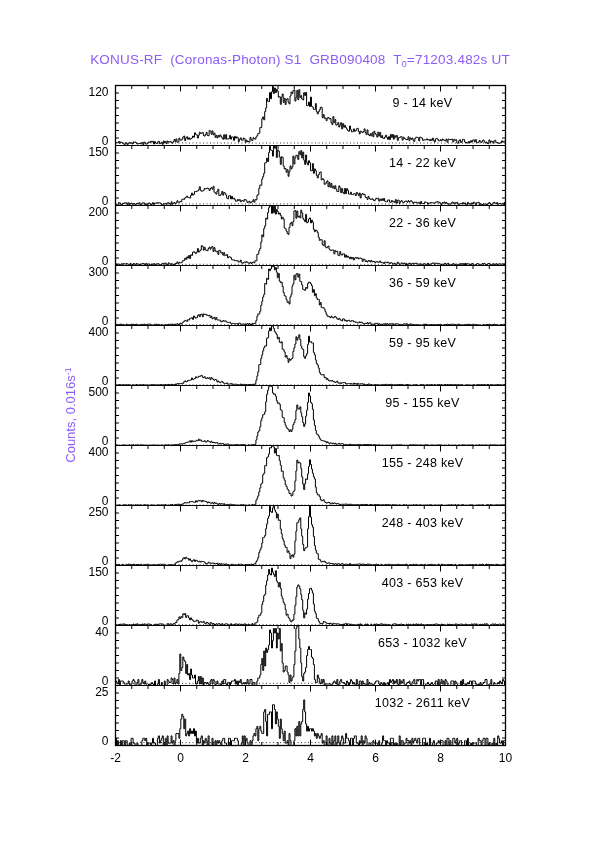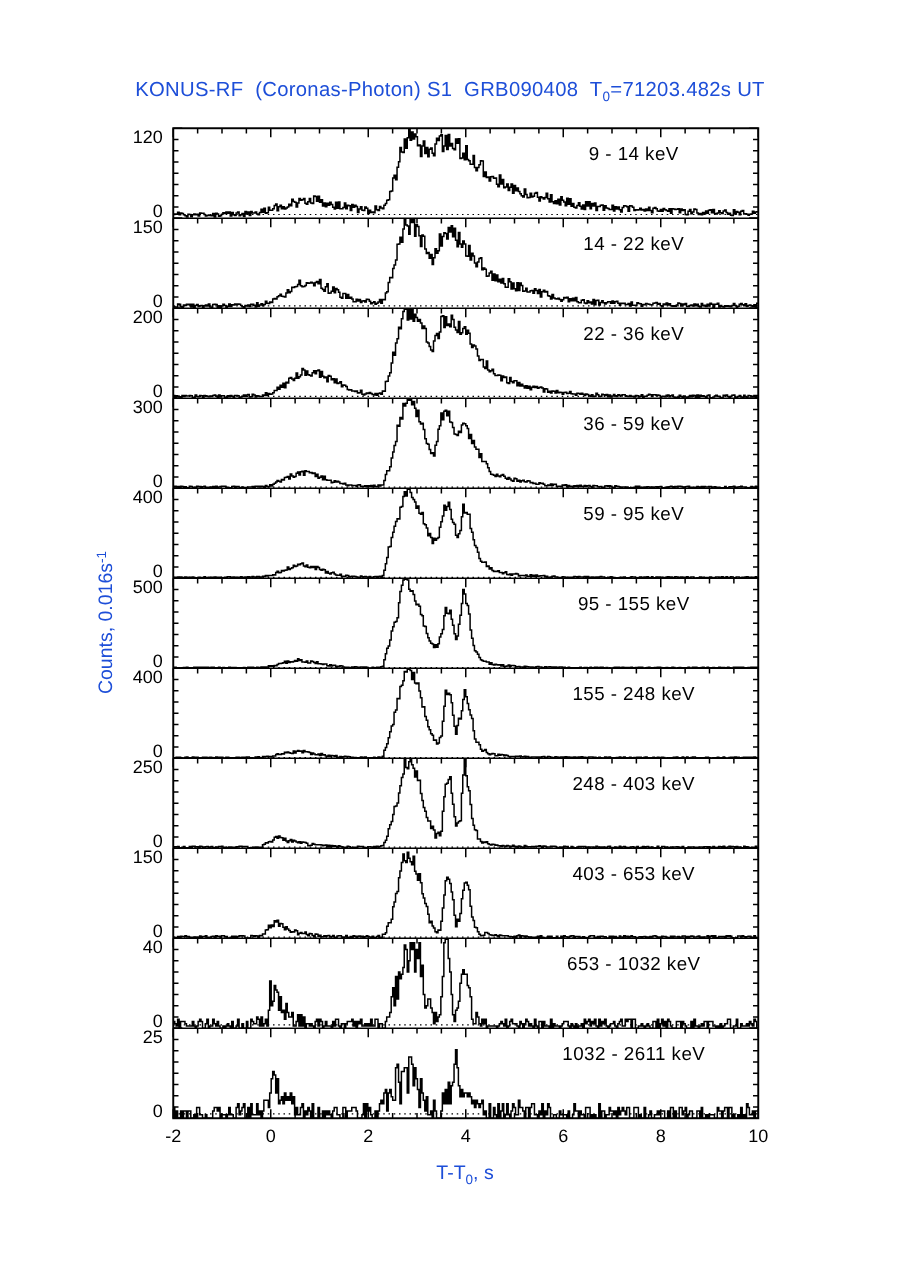--- a/index.html
+++ b/index.html
@@ -1,16 +1,16 @@
 <!DOCTYPE html>
 <html><head>
 <meta charset="utf-8">
 <style>
   html,body{margin:0;padding:0;background:#ffffff;}
-  .page{position:relative;width:600px;height:853px;background:#ffffff;color:#1d4ed8;
+  .page{position:relative;width:600px;height:853px;background:#ffffff;color:#8b5cf6;
         font-family:"Liberation Sans","DejaVu Sans",sans-serif;overflow:hidden;}
   .title{position:absolute;top:52px;left:0;width:600px;text-align:center;
          font-size:13.5px;letter-spacing:0.2px;white-space:pre;}
   .title sub,.xlabel sub{font-size:9px;vertical-align:-3px;}
   .ylabel{position:absolute;top:415px;left:70px;transform:translate(-50%,-50%) rotate(-90deg);
           white-space:nowrap;font-size:13px;}
   .ylabel sup{font-size:9px;vertical-align:4px;}
   .xlabel{position:absolute;top:774px;left:115px;width:390px;text-align:center;
           font-size:13px;white-space:pre;}
   svg{position:absolute;top:0;left:0;}
@@ -20,21 +20,20 @@
 </style>
 </head>
 <body>
 
 <div class="page">
 
   <div class="title"><span>KONUS-RF  (Coronas-Photon) S1  GRB090408  T</span><sub>0</sub><span>=71203.482s UT</span></div>
 
   <div class="ylabel"><span>Counts, 0.016s</span><sup>-1</sup></div>
 
-  <div class="xlabel"><span>T-T</span><sub>0</sub><span>, s</span></div>
 
   <svg id="plot" width="600" height="853" viewBox="0 0 600 853">
       <g transform="translate(115.5,85.5)">
         <g>
           <line x1="0" y1="57.5" x2="390" y2="57.5" stroke="#000" stroke-width="0.8" stroke-dasharray="1 2.5"></line>
           <path d="M0 57.5H1.0V57.2H1.9V57.3H2.9V56.0H3.9V57.7H4.9V56.5H5.8V56.8H6.8V57.7H7.8V58.3H8.8V59.1H9.8V57.3H10.7V57.5H11.7V59.0H12.7V57.6H13.7V57.2H14.6V57.7H15.6V57.3H16.6V58.5H17.6V56.5H18.5V56.7H19.5V56.6H20.5V57.5H21.4V58.5H22.4V58.2H23.4V57.9H24.4V58.1H25.3V58.3H26.3V56.9H27.3V59.1H28.3V56.6H29.3V57.2H30.2V58.6H31.2V58.4H32.2V57.4H33.1V56.4H34.1V56.9H35.1V55.8H36.1V56.6H37.0V55.8H38.0V58.5H39.0V56.1H40.0V57.6H40.9V58.1H41.9V56.5H42.9V55.8H43.9V58.3H44.9V57.7H45.8V56.8H46.8V58.8H47.8V55.5H48.8V57.1H49.7V55.9H50.7V58.1H51.7V55.5H52.6V56.5H53.6V56.5H54.6V55.9H55.6V57.1H56.5V57.6H57.5V56.2H58.5V54.0H59.5V56.0H60.4V53.4H61.4V56.7H62.4V56.4H63.4V52.6H64.3V54.6H65.3V54.6H66.3V53.7H67.3V51.5H68.3V50.5H69.2V55.0H70.2V52.4H71.2V51.3H72.1V53.7H73.1V52.3H74.1V53.9H75.1V53.2H76.0V52.5H77.0V50.6H78.0V51.7H79.0V47.3H80.0V48.9H80.9V49.4H81.9V52.5H82.9V49.8H83.8V46.8H84.8V48.0H85.8V47.6H86.8V46.9H87.8V50.0H88.7V50.6H89.7V49.0H90.7V46.8H91.6V49.8H92.6V50.2H93.6V45.2H94.6V45.5H95.5V48.7H96.5V45.4H97.5V49.3H98.5V47.6H99.5V51.8H100.4V49.9H101.4V52.4H102.4V50.0H103.3V51.4H104.3V49.4H105.3V50.9H106.3V52.6H107.3V53.8H108.2V49.3H109.2V53.4H110.2V49.2H111.1V53.7H112.1V53.6H113.1V52.9H114.1V49.9H115.0V53.6H116.0V51.4H117.0V51.6H118.0V54.9H119.0V50.8H119.9V52.7H120.9V51.4H121.9V52.1H122.8V56.2H123.8V53.8H124.8V52.4H125.8V54.6H126.8V54.8H127.7V52.5H128.7V53.3H129.7V56.8H130.7V54.6H131.6V56.1H132.6V55.9H133.6V56.4H134.5V51.9H135.5V54.4H136.5V54.9H137.5V52.2H138.4V53.2H139.4V53.6H140.4V51.4H141.4V50.1H142.3V48.0H143.3V47.7H144.3V42.1H145.3V41.9H146.3V33.2H147.2V31.4H148.2V34.3H149.2V26.0H150.2V22.3H151.1V12.9H152.1V15.8H153.1V16.1H154.0V7.1H155.0V13.3H156.0V6.3H157.0V0.8H157.9V8.0H158.9V2.5H159.9V7.1H160.9V3.8H161.8V5.7H162.8V11.6H163.8V11.2H164.8V18.8H165.8V11.8H166.7V8.5H167.7V16.9H168.7V12.8H169.7V19.0H170.6V14.0H171.6V13.2H172.6V16.7H173.5V18.4H174.5V10.5H175.5V6.6H176.5V8.1H177.4V5.1H178.4V4.4H179.4V15.5H180.4V11.8H181.3V4.9H182.3V14.2H183.3V4.1H184.3V11.8H185.3V10.1H186.2V13.5H187.2V14.4H188.2V7.2H189.2V10.0H190.1V7.0H191.1V20.2H192.1V19.9H193.0V16.6H194.0V21.0H195.0V11.6H196.0V20.9H196.9V21.7H197.9V24.0H198.9V24.0H199.9V18.1H200.8V26.2H201.8V28.4H202.8V26.1H203.8V24.3H204.8V21.7H205.7V21.9H206.7V32.1H207.7V29.1H208.7V32.8H209.6V32.5H210.6V35.2H211.6V32.4H212.5V32.1H213.5V33.4H214.5V33.1H215.5V37.3H216.4V39.0H217.4V31.1H218.4V37.1H219.4V34.1H220.3V39.6H221.3V39.2H222.3V37.1H223.3V41.5H224.3V39.4H225.2V37.2H226.2V43.4H227.2V38.1H228.2V41.7H229.1V39.9H230.1V42.1H231.1V43.7H232.0V45.0H233.0V45.8H234.0V40.5H235.0V44.1H235.9V46.3H236.9V46.2H237.9V43.4H238.9V45.8H239.8V45.3H240.8V43.3H241.8V42.8H242.8V46.0H243.8V48.5H244.7V45.6H245.7V46.3H246.7V47.1H247.7V46.1H248.6V43.4H249.6V47.0H250.6V49.2H251.5V44.4H252.5V49.0H253.5V50.1H254.5V48.3H255.4V50.4H256.4V47.3H257.4V51.2H258.4V45.7H259.3V48.0H260.3V49.2H261.3V51.6H262.3V46.6H263.3V50.6H264.2V47.0H265.2V52.0H266.2V50.1H267.1V52.6H268.1V53.1H269.1V51.5H270.1V49.7H271.1V52.0H272.0V53.8H273.0V51.2H274.0V54.1H274.9V49.0H275.9V51.9H276.9V49.0H277.9V53.7H278.8V50.2H279.8V51.8H280.8V49.9H281.8V54.9H282.8V52.2H283.7V52.1H284.7V51.3H285.7V51.2H286.6V54.6H287.6V51.7H288.6V53.1H289.6V53.5H290.6V54.1H291.5V54.1H292.5V51.3H293.5V55.2H294.4V52.4H295.4V53.8H296.4V52.5H297.4V54.4H298.3V55.9H299.3V52.9H300.3V51.7H301.3V51.8H302.3V52.4H303.2V55.4H304.2V51.6H305.2V51.9H306.1V52.7H307.1V54.9H308.1V54.3H309.1V54.5H310.1V54.3H311.0V53.4H312.0V54.5H313.0V54.1H313.9V55.2H314.9V53.8H315.9V54.9H316.9V52.6H317.8V54.8H318.8V56.4H319.8V53.4H320.8V52.9H321.8V53.6H322.7V55.2H323.7V55.3H324.7V54.2H325.6V55.3H326.6V53.5H327.6V54.4H328.6V54.8H329.6V55.3H330.5V53.6H331.5V56.7H332.5V53.6H333.4V53.9H334.4V54.2H335.4V54.0H336.4V53.6H337.3V56.4H338.3V53.8H339.3V54.9H340.3V54.3H341.3V57.5H342.2V57.6H343.2V55.3H344.2V54.2H345.1V57.0H346.1V55.8H347.1V53.8H348.1V54.1H349.1V56.5H350.0V57.5H351.0V56.9H352.0V57.6H352.9V56.1H353.9V57.2H354.9V55.2H355.9V56.6H356.8V54.7H357.8V54.4H358.8V56.4H359.8V54.1H360.8V56.8H361.7V57.2H362.7V56.5H363.7V55.0H364.6V56.3H365.6V56.9H366.6V55.1H367.6V54.5H368.6V56.2H369.5V57.4H370.5V56.6H371.5V58.0H372.4V58.1H373.4V54.4H374.4V57.1H375.4V55.5H376.3V56.0H377.3V57.6H378.3V55.4H379.3V54.8H380.3V57.2H381.2V57.0H382.2V57.4H383.2V58.0H384.1V57.4H385.1V57.1H386.1V55.3H387.1V56.7H388.1V55.9H389.0V55.6H390" fill="none" stroke="#000" stroke-width="1"></path>
           <line x1="0.00" y1="0" x2="0.00" y2="6" stroke="#000" stroke-width="1"></line>
           <line x1="16.25" y1="0" x2="16.25" y2="3.5" stroke="#000" stroke-width="1"></line>
           <line x1="32.50" y1="0" x2="32.50" y2="3.5" stroke="#000" stroke-width="1"></line>
           <line x1="48.75" y1="0" x2="48.75" y2="3.5" stroke="#000" stroke-width="1"></line>

